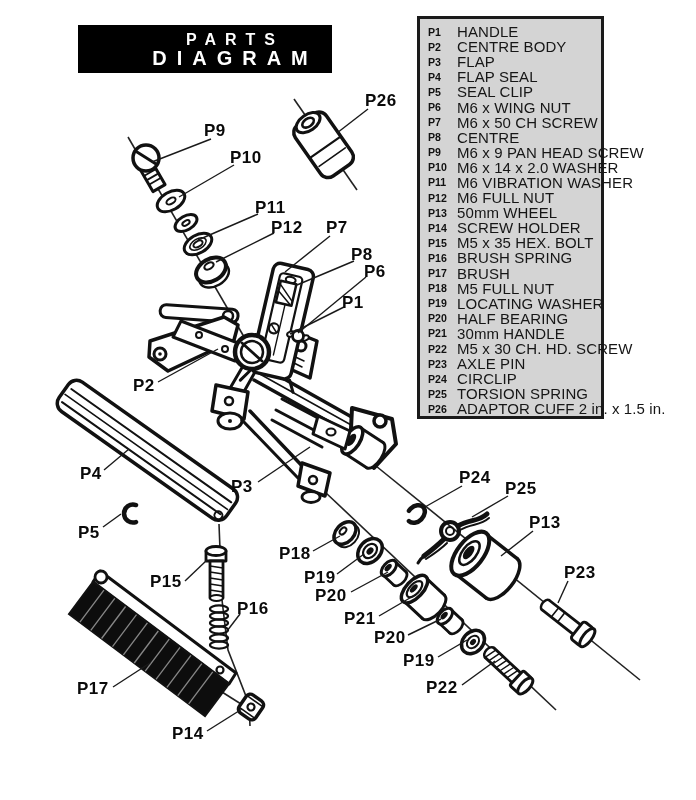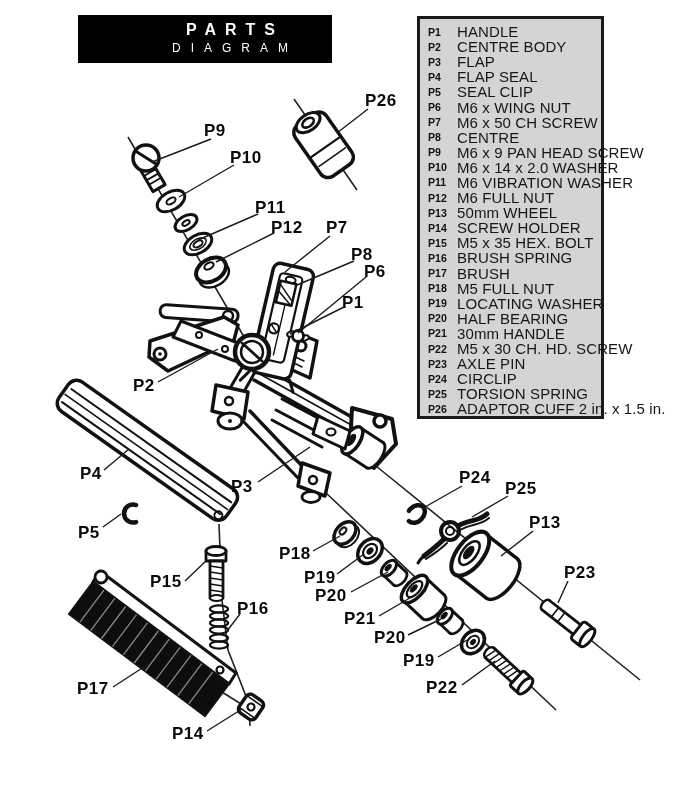--- a/index.html
+++ b/index.html
@@ -1,22 +1,22 @@
 <!DOCTYPE html>
 <html><head>
 <meta charset="utf-8">
 <style>
   html,body{margin:0;padding:0;background:#fff}
   .page{position:relative;width:696px;height:800px;background:#ffffff;
         font-family:"Liberation Sans",sans-serif;overflow:hidden}
-  .title-box{position:absolute;left:78px;top:15px;width:254px;height:48px;
+  .title-box{position:absolute;left:78px;top:25px;width:254px;height:48px;
         background:#000;color:#fff;box-sizing:border-box;text-align:center;
         padding-left:60px;padding-top:6px}
   .t1{font-size:16px;font-weight:bold;letter-spacing:9px;line-height:17px;white-space:nowrap}
-  .t2{font-size:12px;font-weight:normal;letter-spacing:10px;line-height:20px;white-space:nowrap}
+  .t2{font-size:20px;font-weight:bold;letter-spacing:10px;line-height:20px;white-space:nowrap}
   .parts-list{position:absolute;left:417px;top:16px;width:187px;height:403px;
         background:#d4d4d4;border:3px solid #1a1a1a;box-sizing:border-box;
         padding:5px 4px 3px 8px}
   .plrow{display:flex;height:15.1px;align-items:center}
   .plnum{width:29px;flex:none;font-weight:bold;font-size:10.6px;color:#111}
   .plname{font-size:15px;color:#161616;white-space:nowrap;letter-spacing:.1px}
   .plabel{position:absolute;font-size:17px;font-weight:bold;color:#0a0a0a;letter-spacing:.5px}
   svg.diag{position:absolute;left:0;top:0}
   .part{fill:#fff;stroke:#111;stroke-linejoin:round;stroke-linecap:round}
   .nf{fill:none;stroke:#111;stroke-linejoin:round;stroke-linecap:round}

